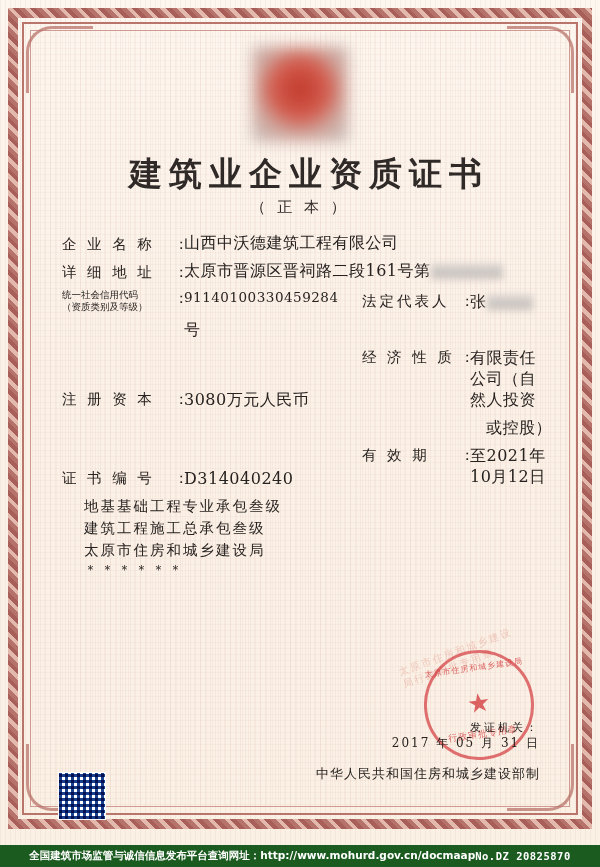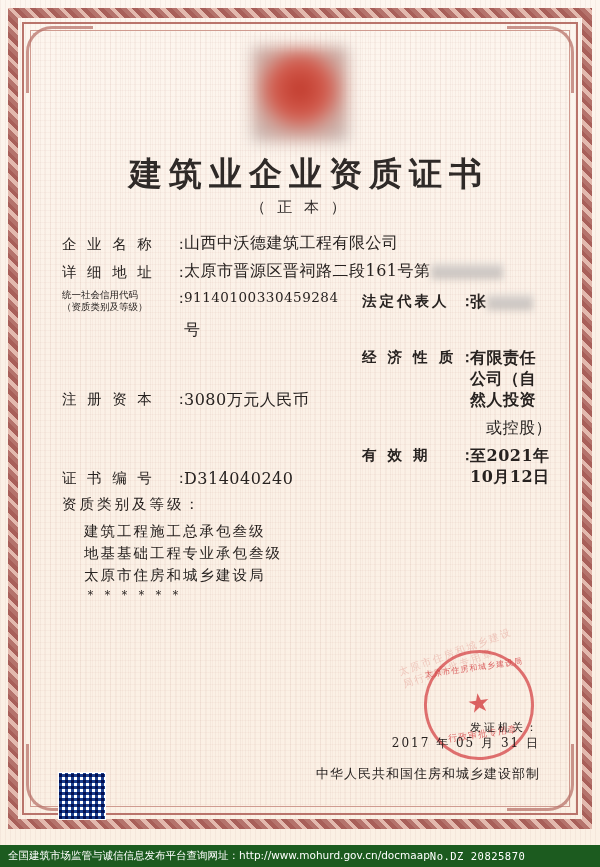--- a/index.html
+++ b/index.html
@@ -142,21 +142,21 @@
   .val {
     flex: 1 1 auto;
     font-size: 16px;
     letter-spacing: 0.5px;
     word-break: break-all;
   }
   .val.small { font-size: 13.5px; }
 
   .row.two { display: flex; }
   .half-left { display: flex; flex: 0 0 300px; align-items: flex-start; }
-  .half-right { display: flex; flex: 1 1 auto; align-items: flex-start; font-weight: bold; }
+  .half-right { display: flex; flex: 1 1 auto; align-items: flex-start; }
   .lbl2 {
     flex: 0 0 auto;
     width: 98px;
     letter-spacing: 3px;
     white-space: nowrap;
   }
 
   .redact {
     display: inline-block;
     vertical-align: middle;
@@ -287,24 +287,25 @@
   
   .footer {
     position: absolute;
     left: 0; right: 0; bottom: 0;
     height: 22px;
     background: #1c5b1f;
     color: #ffffff;
     font-size: 10.5px;
     display: flex;
     align-items: center;
-    justify-content: flex-start;
+    justify-content: center;
     padding: 0 8px;
     box-sizing: border-box;
     font-family: "DejaVu Sans", "Liberation Sans", sans-serif;
+    font-weight: bold;
   }
   .footer .no {
     font-family: "DejaVu Sans Mono", "Liberation Mono", monospace;
     font-size: 10.5px;
     letter-spacing: 0.5px;
   }
 </style>
 </head>
 <body>
 
@@ -392,24 +393,23 @@
         <div class="colon">：</div>
         <div class="val">D314040240</div>
       </div>
       <div class="half-right">
         <div class="lbl2">有 效 期</div>
         <div class="colon">：</div>
         <div class="val">至2021年10月12日</div>
       </div>
     </div>
 
-    <div class="qual-title">资质类别及等级：</div>
     <ul class="qual-list">
+      <li>地基基础工程专业承包叁级</li>
       <li>建筑工程施工总承包叁级</li>
-      <li>地基基础工程专业承包叁级</li>
       <li>太原市住房和城乡建设局</li>
     </ul>
     <div class="qual-stars">＊＊＊＊＊＊</div>
   </div>
 
   <div class="watermark">太原市住房和城乡建设局行政审批专用章</div>
 
   <div class="seal">
     <div class="arc">太原市住房和城乡建设局</div>
     <div class="star">★</div>

